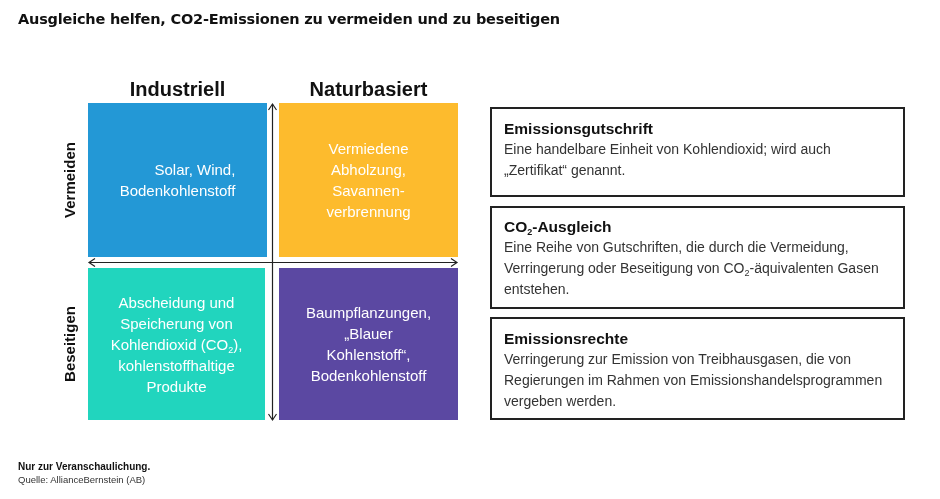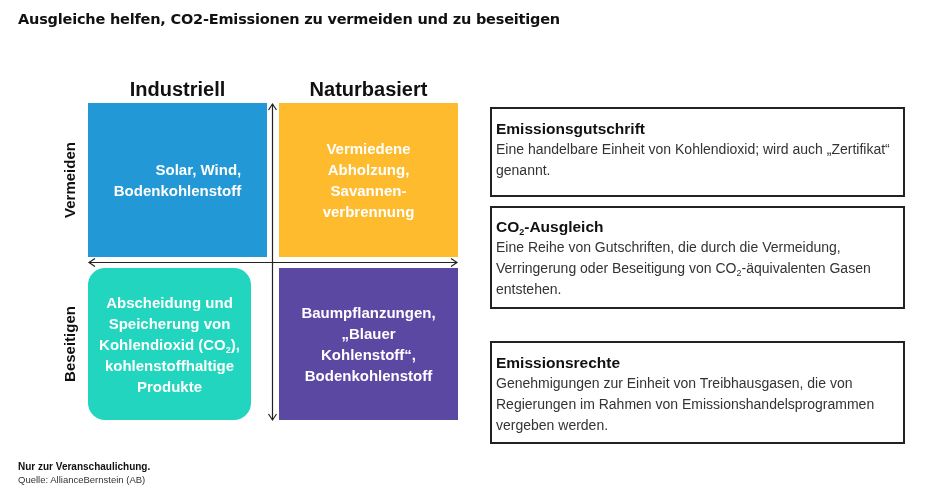--- a/index.html
+++ b/index.html
@@ -1,22 +1,22 @@
 <!DOCTYPE html>
 <html><head>
 <meta charset="utf-8">
 <style>
   html,body{margin:0;padding:0;background:#fff;}
   body{width:940px;height:499px;position:relative;overflow:hidden;font-family:"Liberation Sans",sans-serif;color:#111;}
   .abs{position:absolute;}
   .title{left:18px;top:11px;font-size:16px;font-weight:bold;letter-spacing:-0.2px;font-family:"DejaVu Sans",sans-serif;font-size:14.5px;text-align:center;}
   .colhead{top:78px;font-size:20px;font-weight:bold;text-align:center;width:179px;}
   .rowhead{font-size:15px;font-weight:bold;transform:rotate(-90deg);transform-origin:center;text-align:center;width:154px;height:20px;line-height:20px;}
-  .quad{display:flex;align-items:center;justify-content:center;text-align:center;color:#fff;font-weight:bold;font-size:15px;line-height:21px;box-sizing:border-box;padding:4px 6px;}
-  .box{border:2px solid #222;box-sizing:border-box;padding:10px 12px 0 4px;}
+  .quad{display:flex;align-items:center;justify-content:center;text-align:center;color:#fff;font-weight:normal;font-size:15px;line-height:21px;box-sizing:border-box;padding:4px 6px;}
+  .box{border:2px solid #222;box-sizing:border-box;padding:10px 12px 0 12px;}
   .box .h{font-weight:bold;font-size:15.5px;line-height:20px;}
   .box .t{font-size:14px;line-height:21px;color:#333;}
   sub{font-size:9px;vertical-align:-3px;line-height:0;}
   .foot1{left:18px;top:461px;font-size:10px;font-weight:bold;}
   .foot2{left:18px;top:474px;font-size:9.5px;color:#333;}
 </style>
 </head>
 <body>
 
 <div class="abs title">Ausgleiche helfen, CO2-Emissionen zu vermeiden und zu beseitigen</div>
@@ -26,21 +26,21 @@
 
 <div class="abs rowhead" style="left:-7px;top:170px;">Vermeiden</div>
 <div class="abs rowhead" style="left:-7px;top:334px;">Beseitigen</div>
 
 <div class="abs quad" style="left:88px;top:103px;width:179px;height:154px;background:#2398d6;text-align:right;">
   <div><span>Solar, Wind,</span><br><span>Bodenkohlenstoff</span></div>
 </div>
 <div class="abs quad" style="left:279px;top:103px;width:179px;height:154px;background:#fdbb2d;">
   <div><span>Vermiedene</span><br><span>Abholzung,</span><br><span>Savannen-</span><br><span>verbrennung</span></div>
 </div>
-<div class="abs quad" style="left:88px;top:268px;width:163px;height:152px;background:#21d5be;border-radius:17px;">
+<div class="abs quad" style="left:88px;top:268px;width:177px;height:152px;background:#21d5be;">
   <div><span>Abscheidung und</span><br><span>Speicherung von</span><br><span>Kohlendioxid (CO</span><sub>2</sub><span>),</span><br><span>kohlenstoffhaltige</span><br><span>Produkte</span></div>
 </div>
 <div class="abs quad" style="left:279px;top:268px;width:179px;height:152px;background:#5b48a2;">
   <div><span>Baumpflanzungen,</span><br><span>„Blauer</span><br><span>Kohlenstoff“,</span><br><span>Bodenkohlenstoff</span></div>
 </div>
 
 <svg class="abs" style="left:0;top:0;" width="940" height="499">
   <line x1="272.5" y1="104" x2="272.5" y2="420" stroke="#222" stroke-width="1.2"></line>
   <polyline points="268.5,110 272.5,104 276.5,110" fill="none" stroke="#222" stroke-width="1.2"></polyline>
   <polyline points="268.5,414 272.5,420 276.5,414" fill="none" stroke="#222" stroke-width="1.2"></polyline>
@@ -50,19 +50,19 @@
 </svg>
 
 <div class="abs box" style="left:490px;top:107px;width:415px;height:90px;">
   <div class="h">Emissionsgutschrift</div>
   <div class="t">Eine handelbare Einheit von Kohlendioxid; wird auch „Zertifikat“ genannt.</div>
 </div>
 <div class="abs box" style="left:490px;top:206px;width:415px;height:103px;padding-top:9px;">
   <div class="h"><span>CO</span><sub>2</sub><span>-Ausgleich</span></div>
   <div class="t"><span>Eine Reihe von Gutschriften, die durch die Vermeidung, Verringerung oder Beseitigung von CO</span><sub>2</sub><span>-äquivalenten Gasen entstehen.</span></div>
 </div>
-<div class="abs box" style="left:490px;top:317px;width:415px;height:103px;margin-top:24px;">
+<div class="abs box" style="left:490px;top:317px;width:415px;height:103px;">
   <div class="h">Emissionsrechte</div>
-  <div class="t">Genehmigungen zur Einheit von Treibhausgasen, die von Regierungen im Rahmen von Emissionshandelsprogrammen vergeben werden.</div>
+  <div class="t">Verringerung zur Emission von Treibhausgasen, die von Regierungen im Rahmen von Emissionshandelsprogrammen vergeben werden.</div>
 </div>
 
 <div class="abs foot1">Nur zur Veranschaulichung.</div>
 <div class="abs foot2">Quelle: AllianceBernstein (AB)</div>
 
 </body></html>

